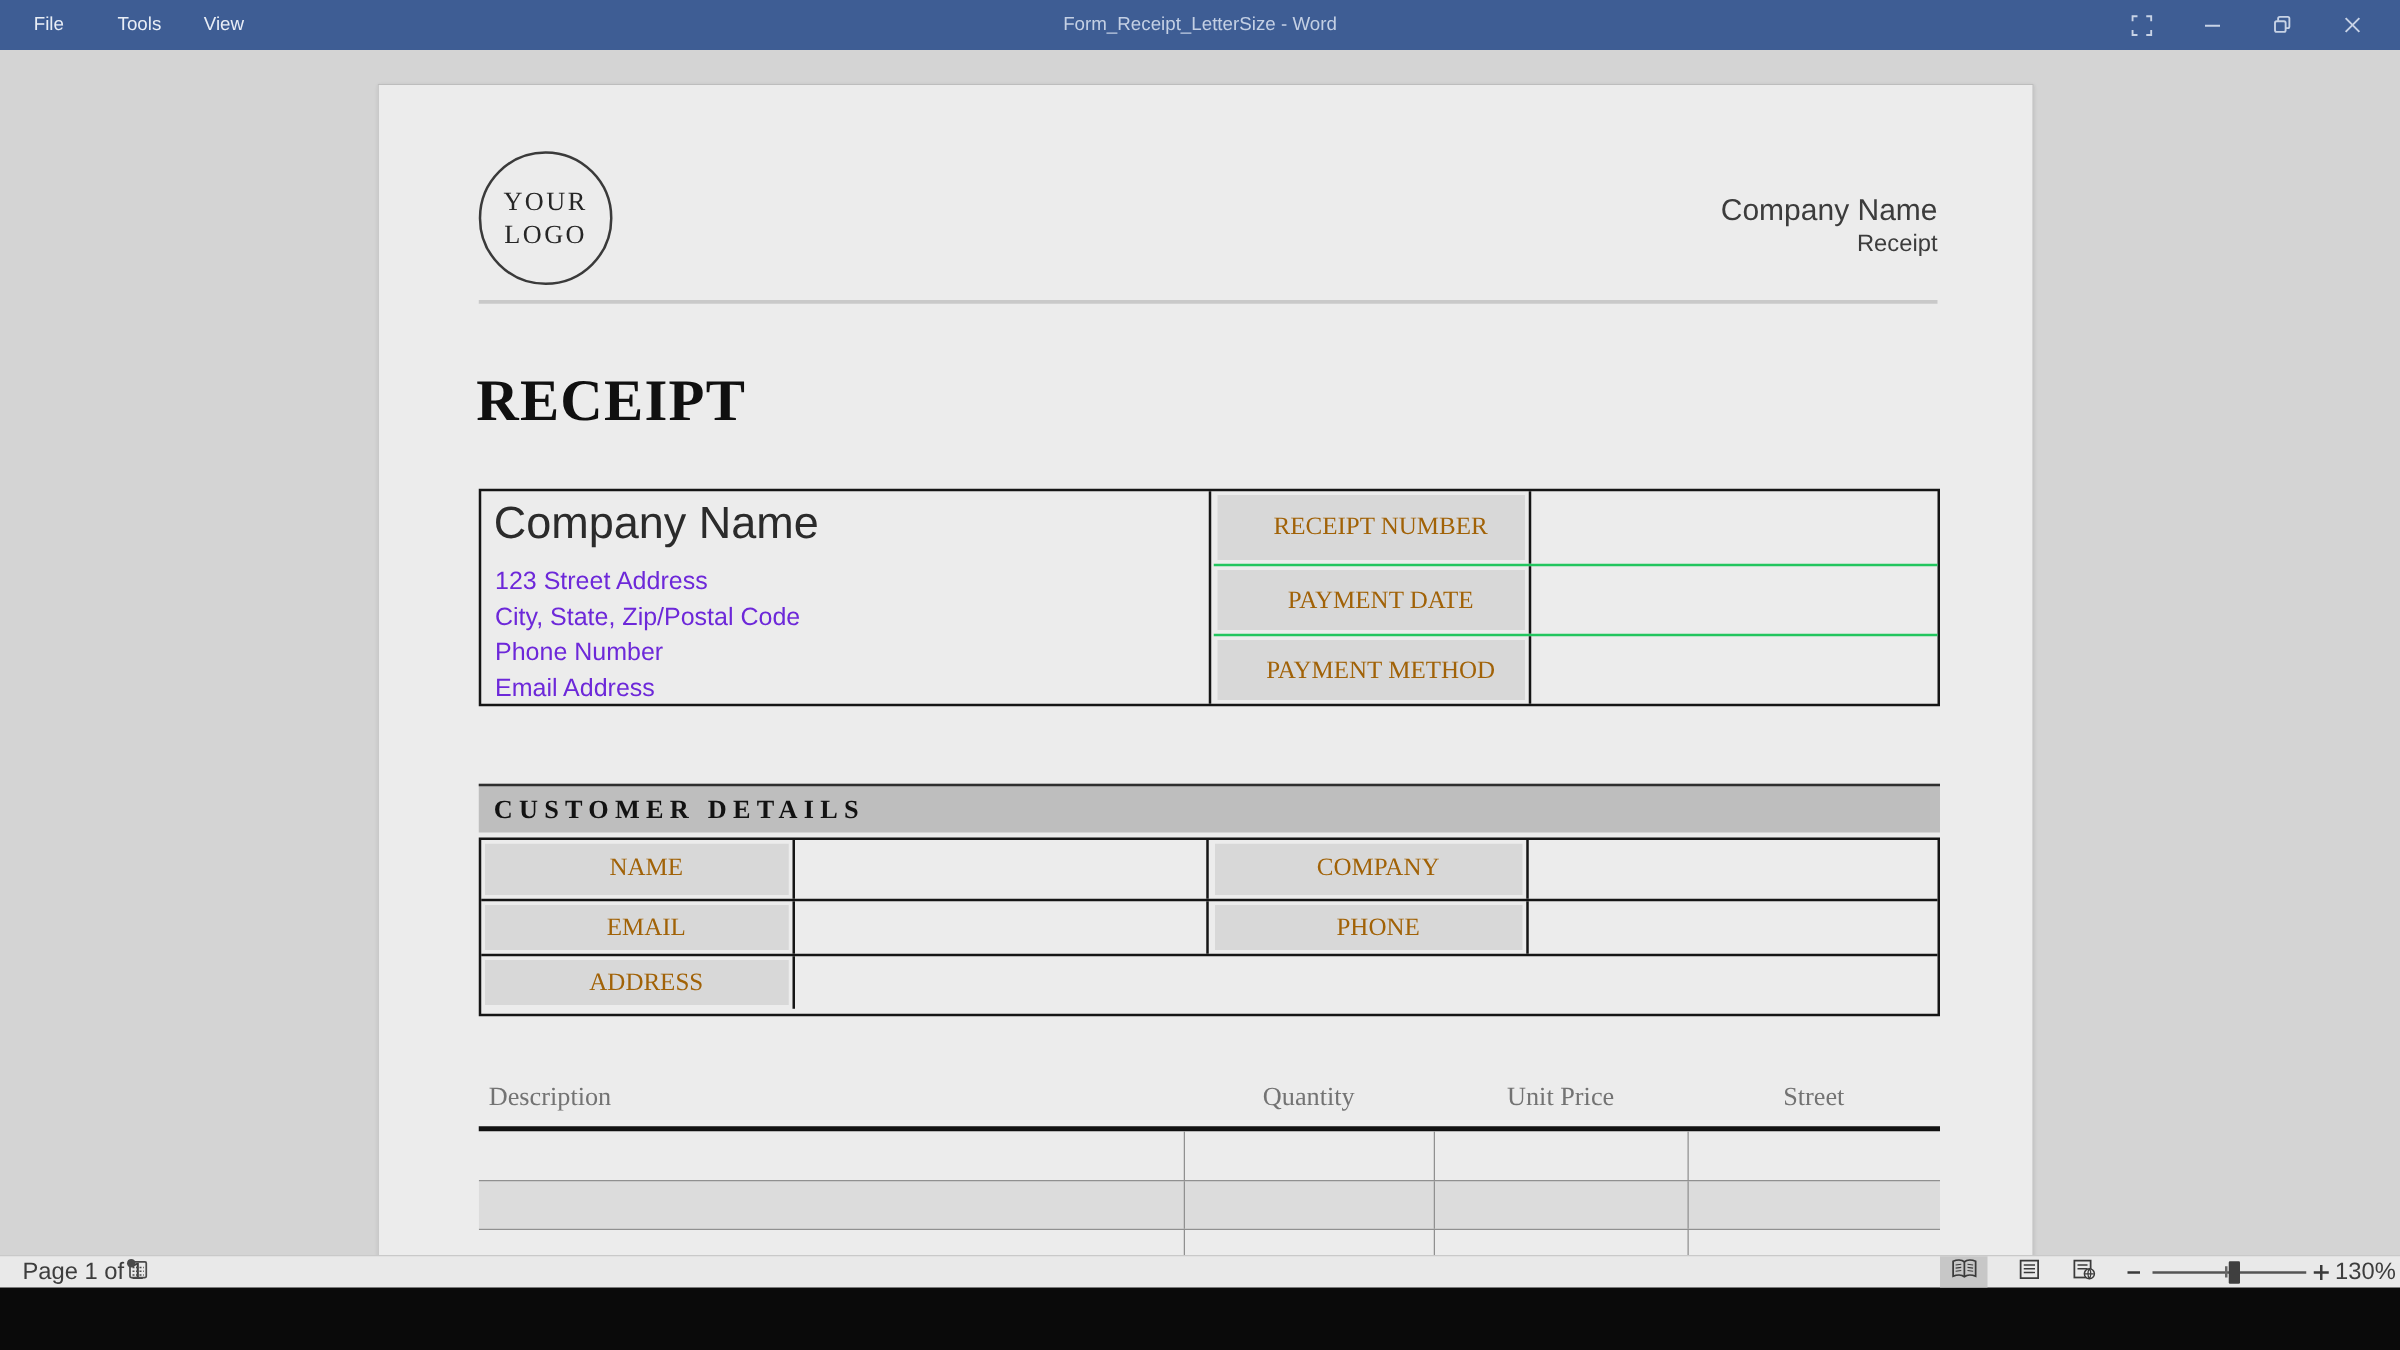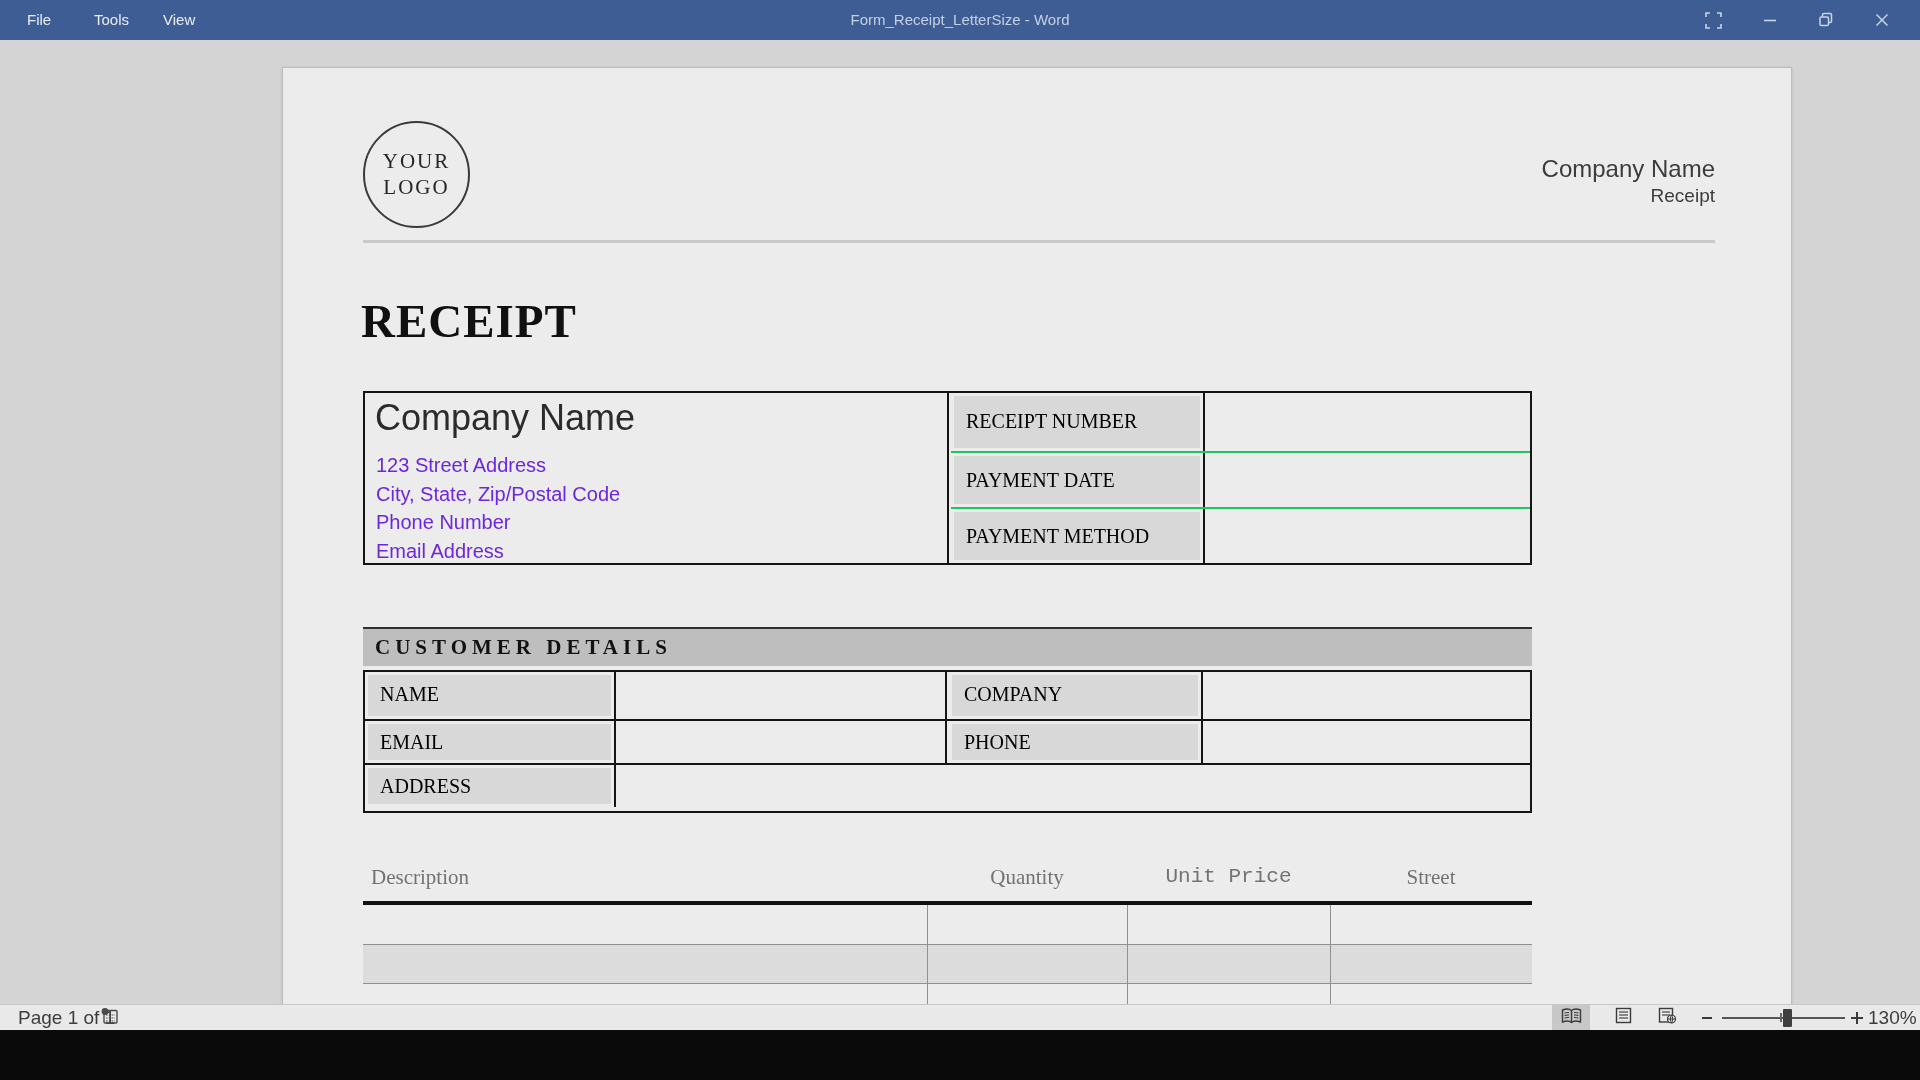--- a/index.html
+++ b/index.html
@@ -8,21 +8,21 @@
 
   
   .titlebar { position:absolute; left:0; top:0; width:1920px; height:40px; background:#3E5D94; z-index:10; }
   .menu-item { position:absolute; top:0; height:40px; line-height:40px; font-size:15px; color:#E9EEF6; cursor:default; }
   .tb-title { position:absolute; left:0; top:0; width:100%; height:40px; line-height:40px; text-align:center; font-size:15px; color:#C4D0E4; pointer-events:none; }
   .win-btn { position:absolute; top:0; width:46px; height:40px; display:flex; align-items:center; justify-content:center; }
   .win-btn svg { display:block; }
 
   
   .docarea { position:absolute; left:0; top:40px; width:1920px; height:964px; background:#D4D4D4; overflow:hidden; }
-  .page { position:absolute; left:282px; top:27px; width:1510px; height:950px; background:#ECECEC; border:1px solid #BDBDBD; box-shadow:0 1px 3px rgba(0,0,0,0.12); }
+  .page { position:absolute; left:302px; top:27px; width:1325px; height:950px; background:#ECECEC; border:1px solid #BDBDBD; box-shadow:0 1px 3px rgba(0,0,0,0.12); }
 
   
   .logo-circle { position:absolute; left:80px; top:53px; width:107px; height:107px; border:2px solid #3A3A3A; border-radius:50%;
                  display:flex; flex-direction:column; align-items:center; justify-content:center;
                  font-family:"Liberation Serif", serif; font-size:21px; letter-spacing:2px; color:#262626; line-height:1.22; }
 
   
   .letterhead { position:absolute; right:76px; top:86px; text-align:right; color:#3C3C3C; }
   .lh-company { font-size:24px; line-height:30px; }
   .lh-doctype { font-size:19px; line-height:24px; }
@@ -37,21 +37,21 @@
   .seller-cell { position:absolute; left:0; top:0; width:584px; height:100%; border-right:2px solid #151515; }
   .seller-name { position:absolute; left:10px; top:4px; font-size:36px; color:#2B2B2B; }
   .seller-addr { position:absolute; left:11px; top:58px; font-size:20px; line-height:28.5px; color:#6d28d9; }
   .pf-rows { position:absolute; left:586px; top:0; right:0; bottom:0; }
   .pf-row { position:relative; height:56px; border-top:2px solid #22c55e; }
   .pf-row.first { border-top:none; height:58px; }
   .pf-label { position:absolute; left:0; top:0; width:254px; height:100%; border-right:2px solid #151515; }
   .pf-value { position:absolute; left:256px; right:0; top:0; height:100%; }
   .shade { position:absolute; left:3px; right:3px; top:3px; bottom:3px; background:#D8D8D8; }
   .cell-label-text { position:relative; z-index:1; display:block; padding-left:15px; font-family:"Liberation Serif", serif;
-                     font-size:20px; color:#000000; line-height:54px; }
+                     font-size:20px; color:#a16207; line-height:54px;text-align:center; }
   .pf-row.first .cell-label-text { line-height:56px; }
 
   
   .cust-header { position:absolute; left:80px; top:559px; width:1169px; height:39px; background:#BEBEBE; border-top:2px solid #2E2E2E;
                  font-family:"Liberation Serif", serif; font-weight:bold; font-size:21px; letter-spacing:5px; color:#121212;
                  line-height:36px; padding-left:12px; }
   .cust-table { position:absolute; left:80px; top:602px; width:1169px; height:143px; border:2px solid #151515; }
   .c-row { position:relative; height:44px; border-top:2px solid #151515; }
   .c-row.first { border-top:none; height:47px; }
   .c-cell { position:absolute; top:0; height:100%; }
@@ -215,21 +215,21 @@
           <div class="shade"></div>
           <span class="cell-label-text">ADDRESS</span>
         </div>
         <div class="c-cell" style="left:253px; right:0;"></div>
       </div>
     </div>
 
     <div class="items-header">
       <div class="ih-cell" style="left:8px;">Description</div>
       <div class="ih-cell" style="left:564px; width:200px; text-align:center;">Quantity</div>
-      <div class="ih-cell" style="left:764px; width:203px; text-align:center;font-family:Liberation Mono, monospace;">Unit Price</div>
+      <div class="ih-cell" style="left:764px; width:203px; text-align:center;">Unit Price</div>
       <div class="ih-cell" style="left:967px; width:202px; text-align:center;">Street</div>
     </div>
     <div class="items-rule"></div>
     <div class="items-rows">
       <div class="i-row">
         <div class="i-cell" style="left:0; width:564px;"></div>
         <div class="i-cell i-sep" style="left:564px; width:200px;"></div>
         <div class="i-cell i-sep" style="left:764px; width:203px;"></div>
         <div class="i-cell i-sep" style="left:967px; width:202px;"></div>
       </div>

